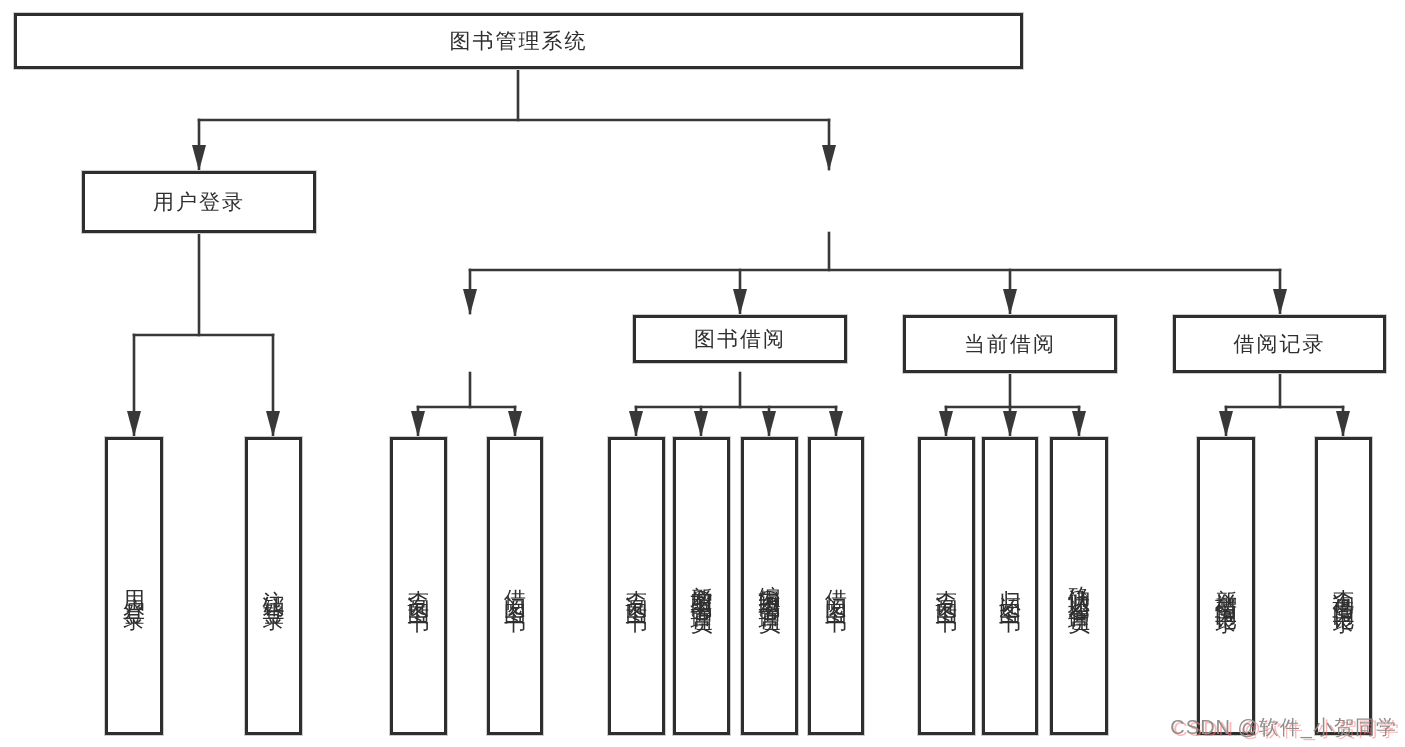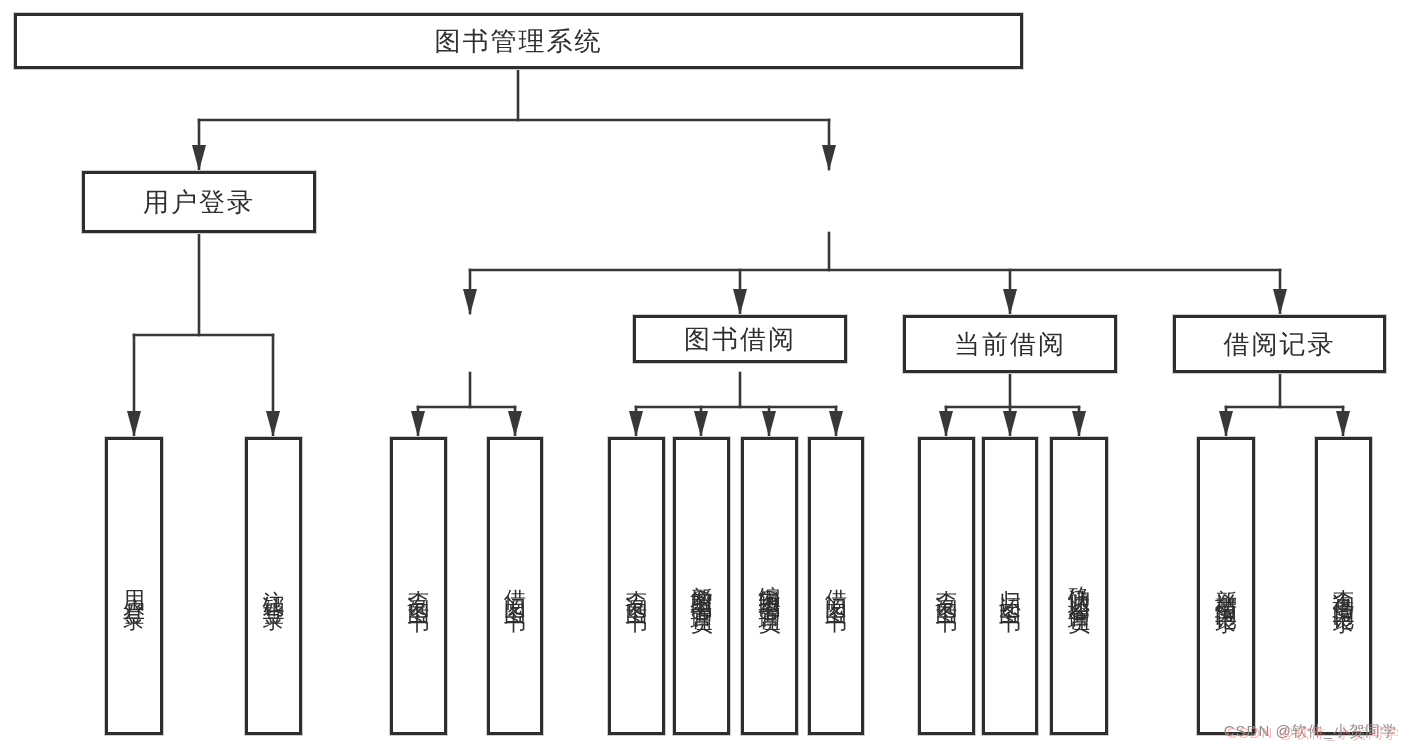--- a/index.html
+++ b/index.html
@@ -28,37 +28,37 @@
     box-sizing: border-box;
     background: #ffffff;
     border: 3px solid #2e2e2e;
     display: flex;
     align-items: center;
     justify-content: center;
     z-index: 2;
     box-shadow: 0 0 0 1px #cfcfcf;
   }
   .hbox {
-    font-size: 26px;
+    font-size: 21px;
     letter-spacing: 2px;
     white-space: nowrap;
   }
   .vbox {
     writing-mode: vertical-rl;
     text-orientation: upright;
     font-size: 22px;
     letter-spacing: 7px;
     line-height: 1;
   }
   .watermark {
     position: absolute;
     right: 8px;
     bottom: 6px;
     z-index: 3;
-    font-size: 15px;
+    font-size: 20px;
     letter-spacing: 1px;
     color: #8f8f8f;
     text-shadow: 3px 2px 0 rgba(255, 122, 122, 0.55);
     white-space: nowrap;
   }
 </style>
 </head>
 <body>
 
 <div class="canvas">

